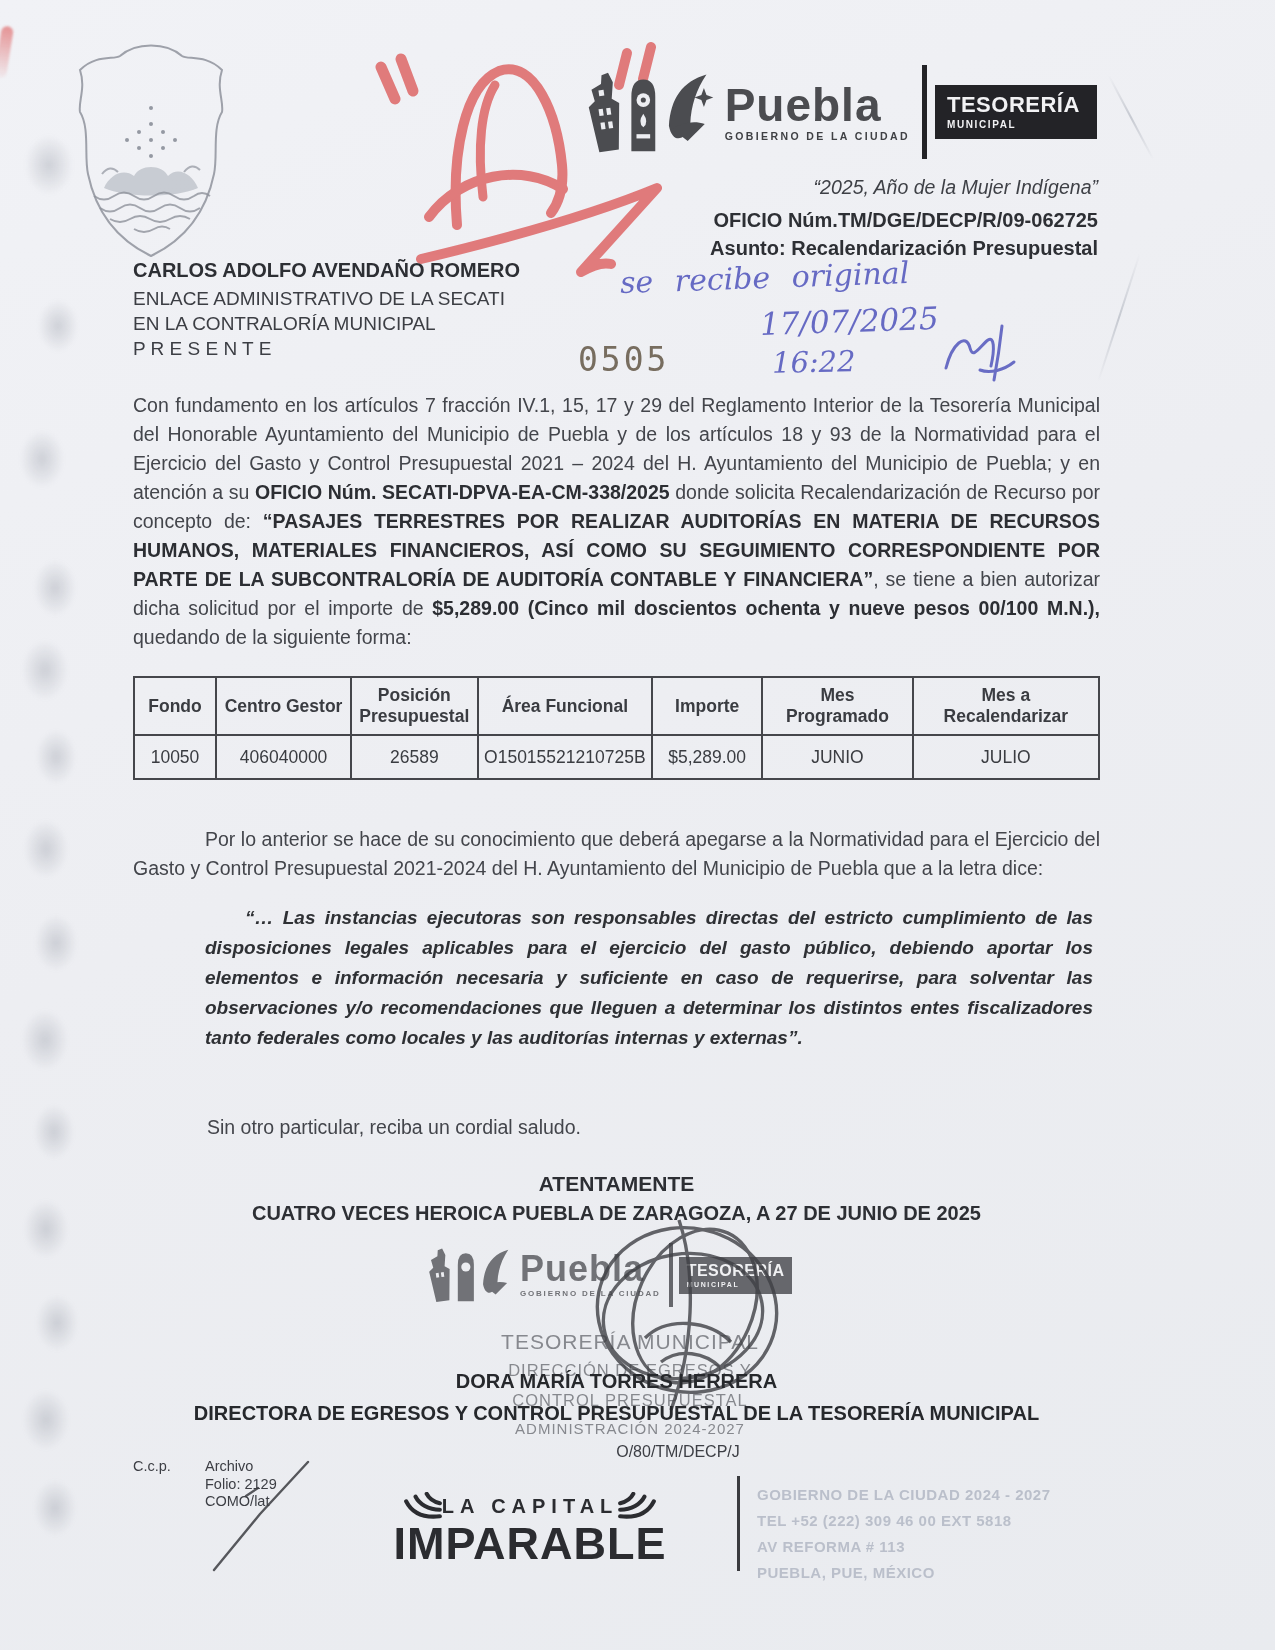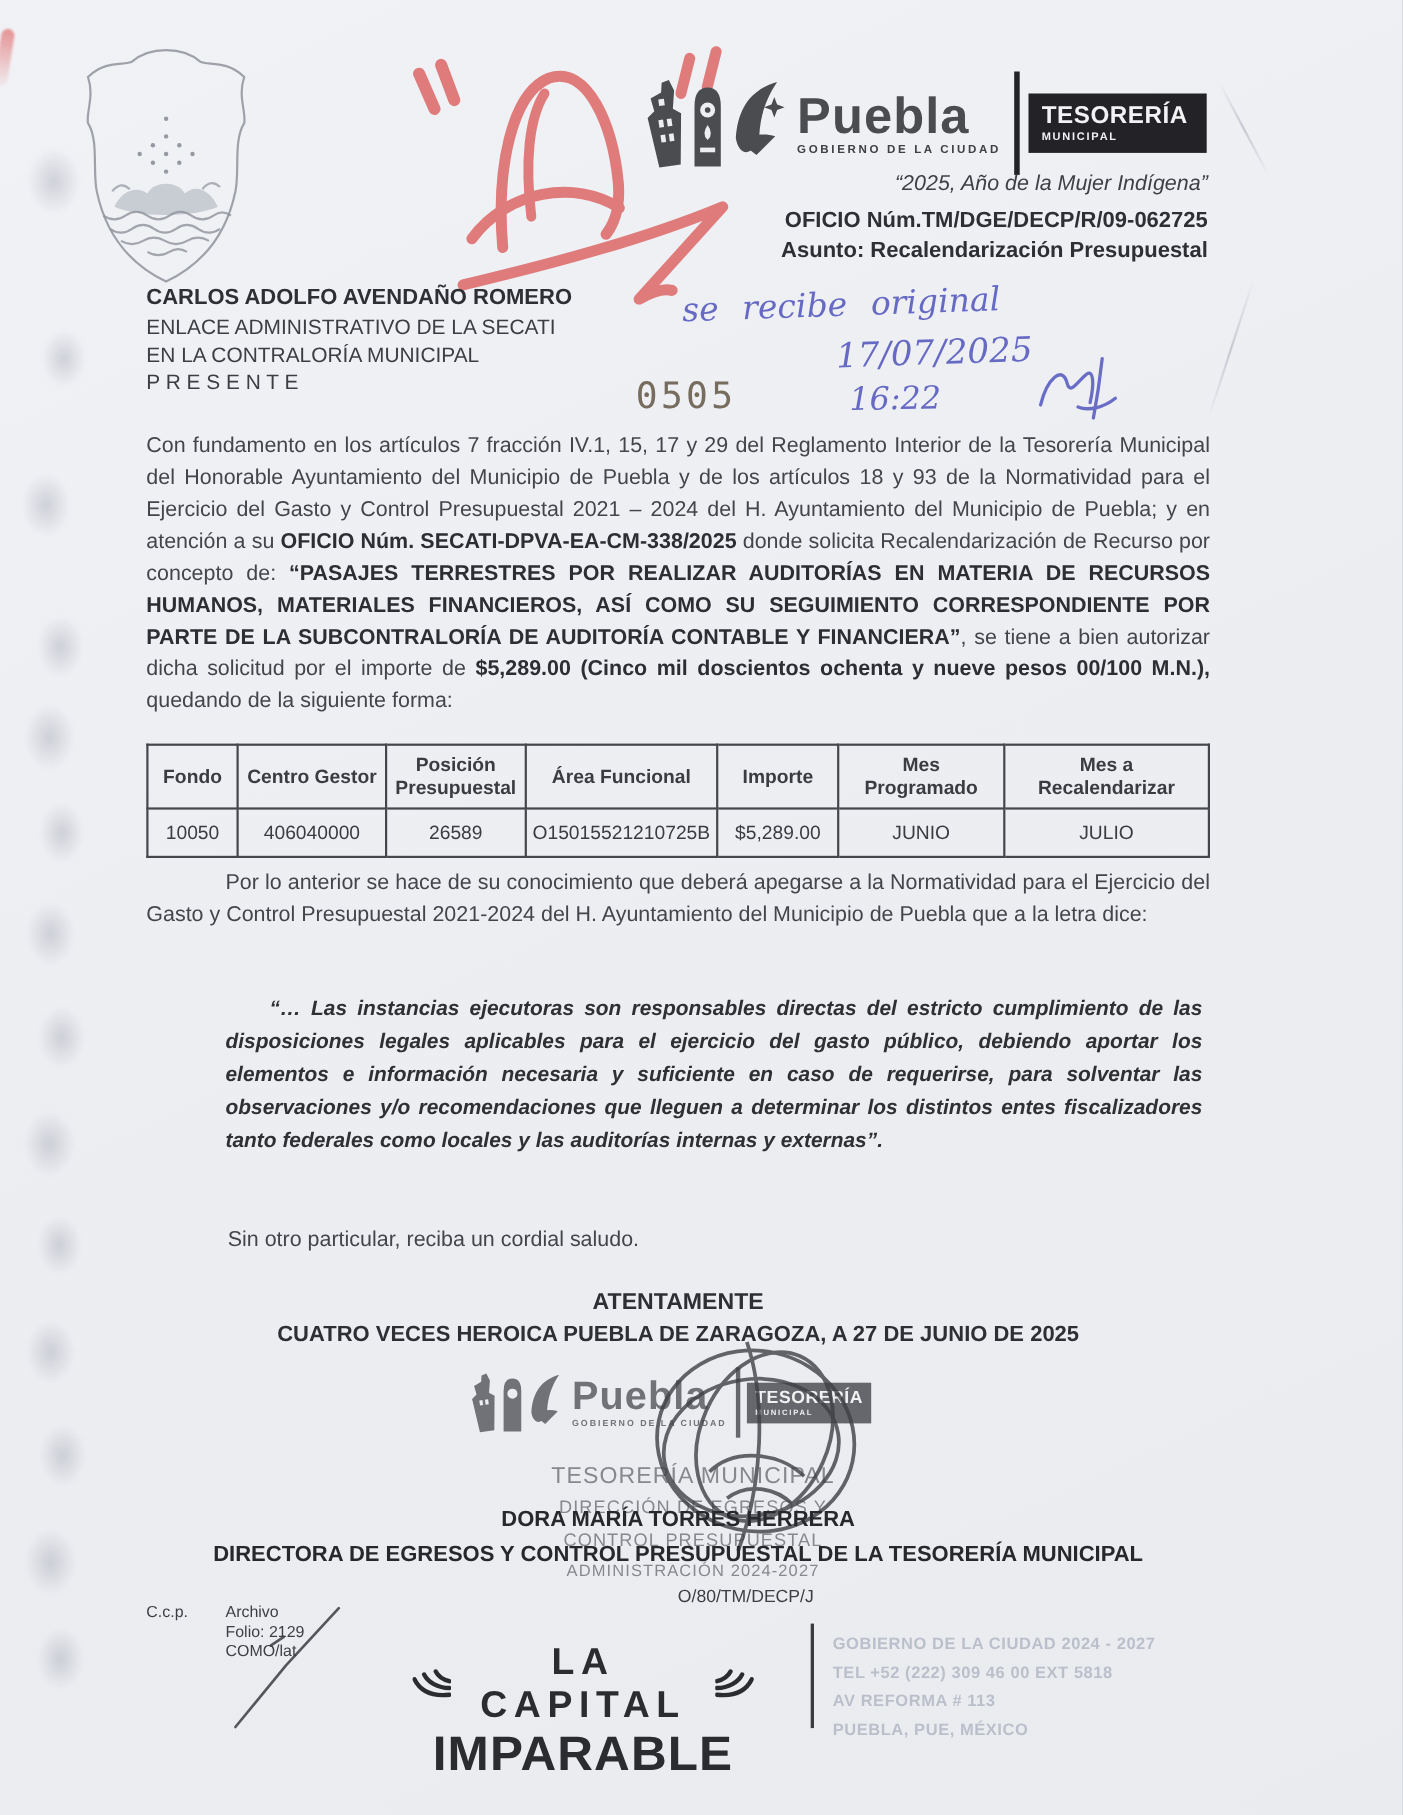--- a/index.html
+++ b/index.html
@@ -16,38 +16,38 @@
       transform:rotate(9deg);filter:blur(1px);}
   .crease{position:absolute;background:linear-gradient(to bottom,transparent,rgba(150,156,168,.45),transparent);}
   
   .logo{position:absolute;right:178px;top:64px;display:flex;align-items:center;}
   .wordmark{font-weight:bold;font-size:46px;line-height:44px;color:#4b4c50;letter-spacing:1px;}
   .wordsub{font-weight:bold;font-size:10.5px;letter-spacing:2.4px;color:#3f4044;margin-top:3px;}
   .badge-bar{width:5px;height:94px;background:#232327;margin:0 8px 0 12px;}
   .badge{background:#232327;color:#f2f2f4;padding:7px 12px 9px;min-width:138px;}
   .badge-l1{font-weight:bold;font-size:22px;letter-spacing:.5px;}
   .badge-l2{font-weight:bold;font-size:10px;letter-spacing:1.6px;margin-top:1px;}
-  .hdr-text{position:absolute;right:177px;top:156px;text-align:right;}
+  .hdr-text{position:absolute;right:177px;top:176px;text-align:right;}
   .motto{font-style:italic;font-size:19.5px;color:#3e4046;margin-bottom:7px;}
   .oficio,.asunto{font-weight:bold;font-size:20px;color:#2d2f34;line-height:28px;}
   
   .recipient{position:absolute;left:133px;top:258px;font-size:19px;line-height:25px;color:#3c3e44;}
   .recipient .name{font-weight:bold;font-size:20px;margin-bottom:3px;color:#2d2f34;}
   
   .folio{position:absolute;left:578px;top:340px;font-family:"DejaVu Sans Mono",monospace;
          font-size:33px;letter-spacing:3px;color:#6d6253;opacity:.92;}
   .ink{position:absolute;font-family:"DejaVu Serif",serif;font-style:italic;color:#5b5fc0;opacity:.92;}
   .ink1{left:620px;top:260px;font-size:30px;word-spacing:12px;transform:rotate(-2deg);}
   .ink2{left:760px;top:303px;font-size:31px;transform:rotate(-2deg);}
   .ink3{left:772px;top:345px;font-size:29px;transform:rotate(-1deg);}
   
   .p1{position:absolute;left:133px;top:391px;width:967px;text-align:justify;
       font-size:19.5px;line-height:29px;}
   .p1 b,.p2 b{color:#2c2e33;}
-  .p2{position:absolute;left:133px;top:788px;width:967px;text-align:justify;
+  .p2{position:absolute;left:133px;top:825px;width:967px;text-align:justify;
       font-size:19.5px;line-height:29px;text-indent:72px;}
   .quote{position:absolute;left:205px;top:903px;width:888px;text-align:justify;
       font-size:19px;line-height:30px;font-weight:bold;font-style:italic;color:#2e3034;text-indent:40px;}
   .closing{position:absolute;left:207px;top:1116px;font-size:19.5px;}
   .att,.pdate{position:absolute;left:133px;width:967px;text-align:center;font-weight:bold;color:#2d2f34;}
   .att{top:1172px;font-size:21px;}
   .pdate{top:1202px;font-size:20px;}
   
   table.budget{position:absolute;left:133px;top:676px;width:967px;border-collapse:collapse;
       font-size:17.5px;color:#3a3c41;table-layout:fixed;}
@@ -70,21 +70,21 @@
   .sig-name{position:absolute;left:133px;width:967px;top:1370px;text-align:center;
       font-weight:bold;font-size:20px;color:#26282c;}
   .sig-title{position:absolute;left:133px;width:967px;top:1402px;text-align:center;
       font-weight:bold;font-size:20px;color:#26282c;}
   .sig-ref{position:absolute;left:133px;width:1090px;top:1443px;text-align:center;font-size:16px;color:#3c3e44;}
   
   .ccp{position:absolute;left:133px;top:1458px;font-size:14.5px;line-height:17px;color:#3c3e44;}
   .ccp-lines{position:absolute;left:205px;top:1458px;font-size:14.5px;line-height:17.5px;color:#3c3e44;}
   .capital{position:absolute;left:375px;top:1492px;width:310px;text-align:center;color:#2b2c30;}
   .cap1{display:flex;align-items:center;justify-content:center;gap:0;font-weight:bold;
-        font-size:34px;letter-spacing:6px;}
+        font-size:20px;letter-spacing:6px;}
   .cap2{font-weight:bold;font-size:45px;letter-spacing:1px;transform:scaleY(.98);margin-top:-2px;}
   .fdivider{position:absolute;left:737px;top:1476px;width:3px;height:95px;background:#3a3b3f;}
   .faddr{position:absolute;left:757px;top:1482px;font-size:15px;line-height:26px;font-weight:bold;
         letter-spacing:.5px;color:rgba(128,138,158,.45);}
 </style>
 </head>
 <body>
 
 <div class="page">
 

